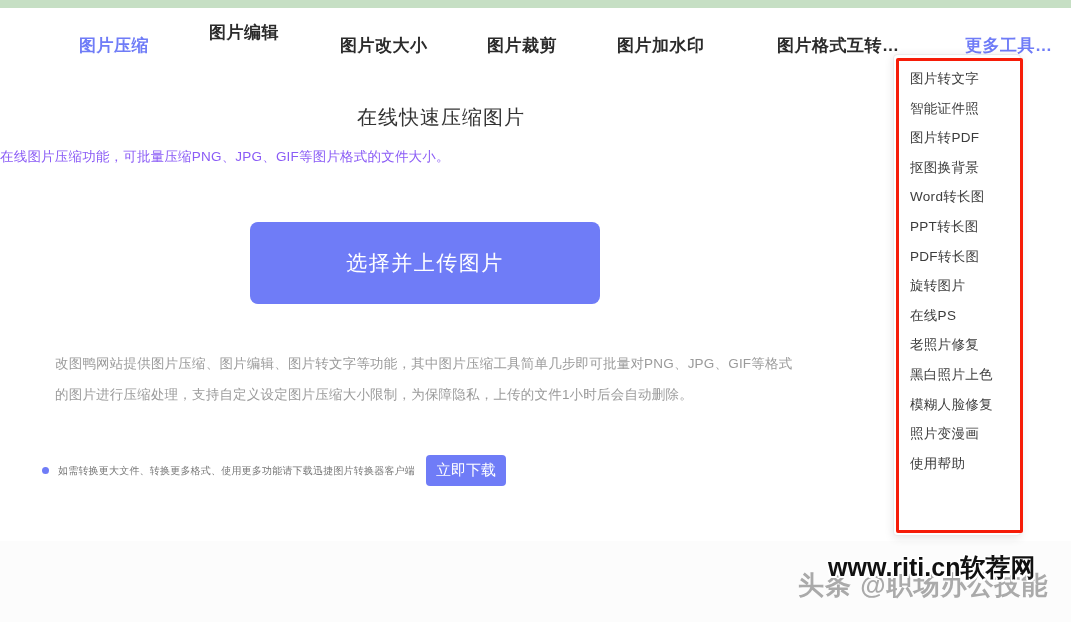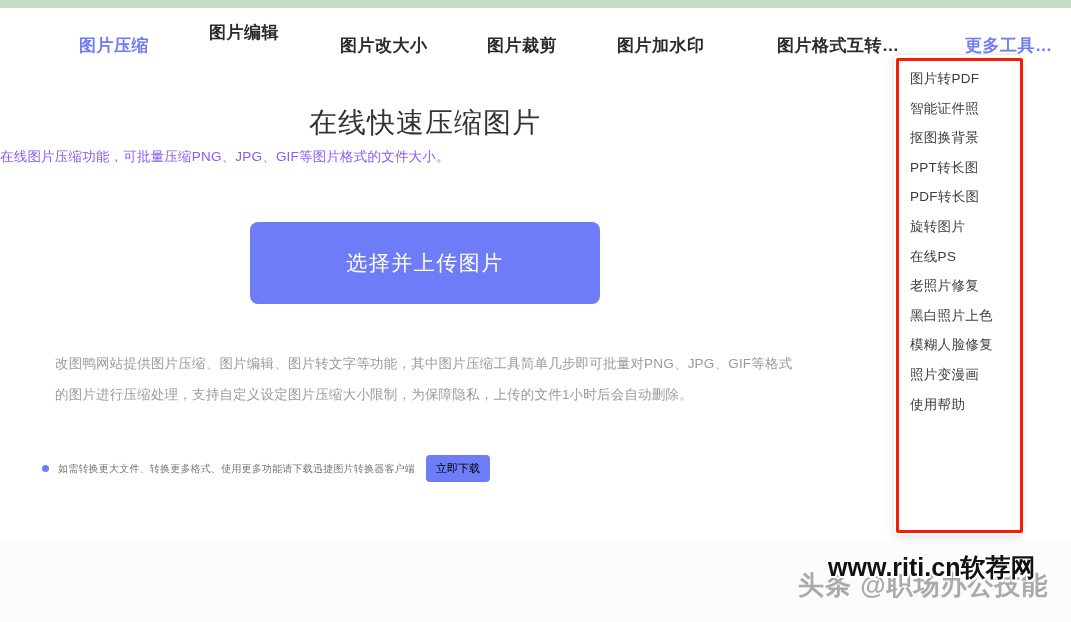--- a/index.html
+++ b/index.html
@@ -71,24 +71,24 @@
     position: absolute;
     left: 0; top: 61px;
     width: 1071px;
     height: 480px;
     background: #ffffff;
   }
 
   
   #hero-title {
     position: absolute;
-    left: 0; top: 104px;
+    left: 16px; top: 104px;
     width: 850px;
     text-align: center;
-    font-size: 28px;
+    font-size: 20px;
     color: #333333;
     letter-spacing: 1px;
   }
   #hero-subtitle {
     position: absolute;
     left: 0; top: 148px;
     width: 850px;
     text-align: left;
     font-size: 13.5px;
     color: #8b5cf6;
@@ -139,24 +139,24 @@
   }
   #notice-text {
     font-size: 10px;
     color: #777777;
     letter-spacing: 0.2px;
     white-space: nowrap;
   }
   #download-button {
     margin-left: 11px;
     background: #6f7cf7;
-    color: #000000;
+    color: #ffffff;
     border: none;
     border-radius: 4px;
-    font-size: 11px;
+    font-size: 15px;
     font-family: "Liberation Sans", "DejaVu Sans", sans-serif;
     padding: 6px 10px;
     cursor: pointer;
     white-space: nowrap;
   }
 
   
   #dropdown-panel {
     position: absolute;
     left: 893px; top: 54px;
@@ -247,23 +247,25 @@
 
 <div id="description">改图鸭网站提供图片压缩、图片编辑、图片转文字等功能，其中图片压缩工具简单几步即可批量对PNG、JPG、GIF等格式的图片进行压缩处理，支持自定义设定图片压缩大小限制，为保障隐私，上传的文件1小时后会自动删除。</div>
 
 <div id="notice-row">
   <span id="notice-bullet"></span>
   <span id="notice-text">如需转换更大文件、转换更多格式、使用更多功能请下载迅捷图片转换器客户端</span>
   <button id="download-button">立即下载</button>
 </div>
 
 <div id="dropdown-panel">
+  <div class="dropdown-item">图片转文字</div>
+  <div class="dropdown-item">智能证件照</div>
   <div class="dropdown-item">图片转PDF</div>
-  <div class="dropdown-item">智能证件照</div>
   <div class="dropdown-item">抠图换背景</div>
+  <div class="dropdown-item">Word转长图</div>
   <div class="dropdown-item">PPT转长图</div>
   <div class="dropdown-item">PDF转长图</div>
   <div class="dropdown-item">旋转图片</div>
   <div class="dropdown-item">在线PS</div>
   <div class="dropdown-item">老照片修复</div>
   <div class="dropdown-item">黑白照片上色</div>
   <div class="dropdown-item">模糊人脸修复</div>
   <div class="dropdown-item">照片变漫画</div>
   <div class="dropdown-item">使用帮助</div>
 </div>

